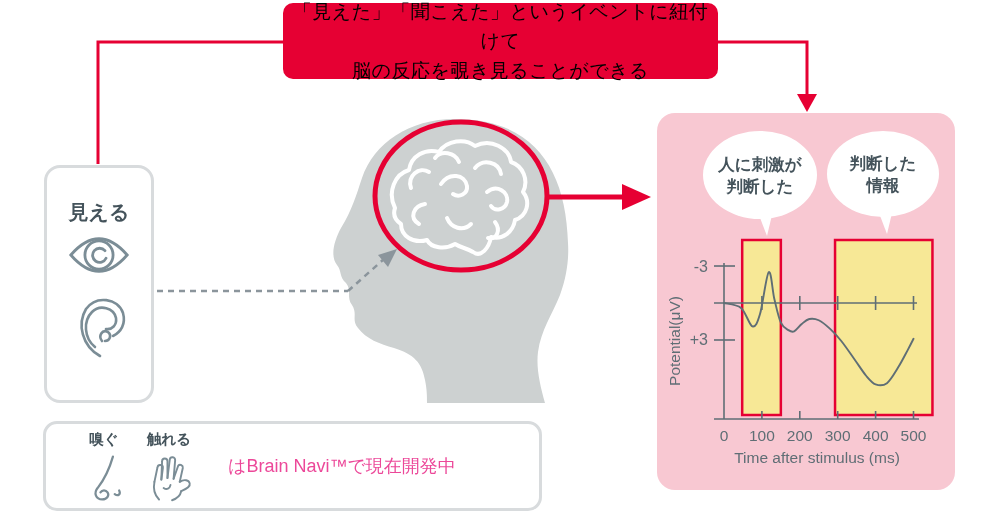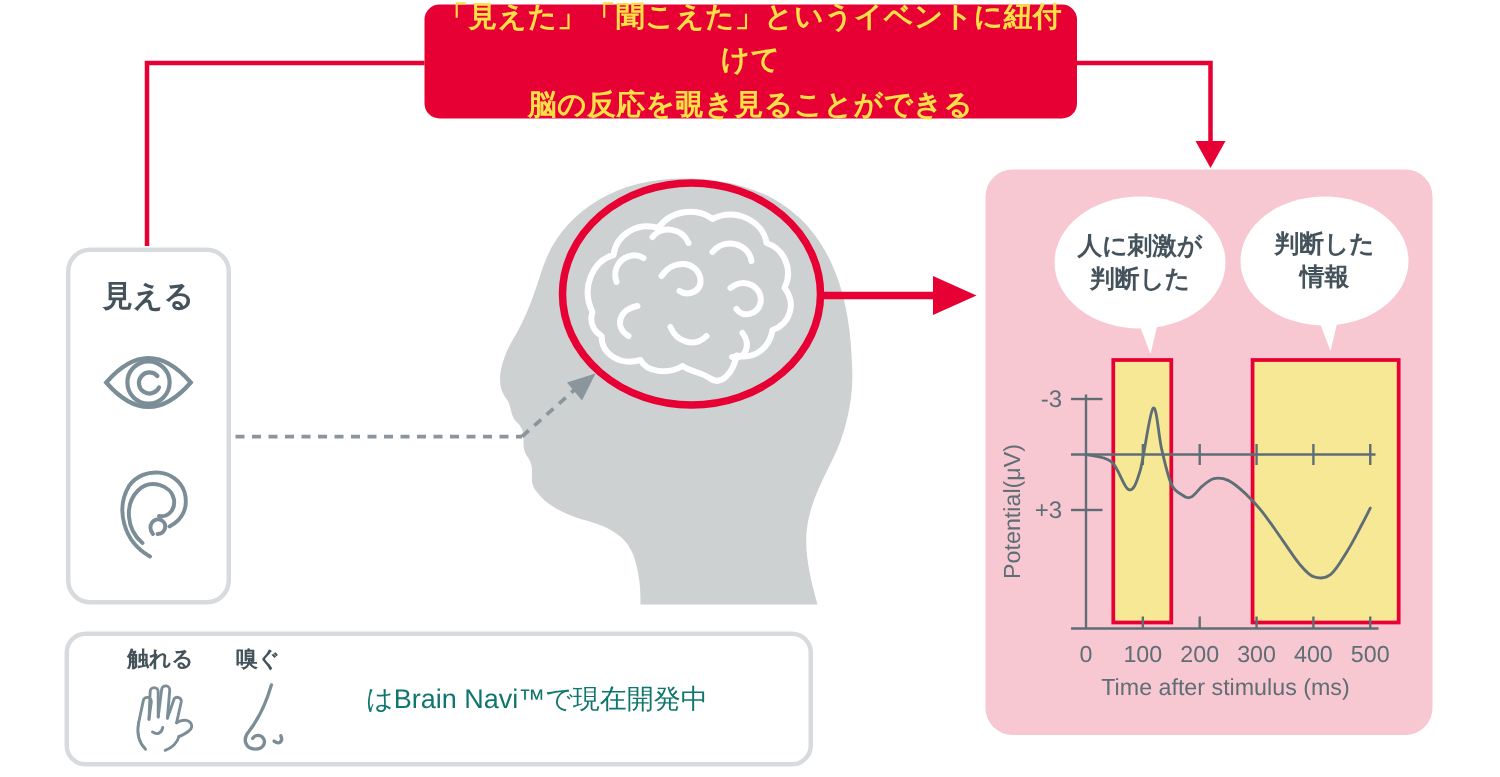--- a/index.html
+++ b/index.html
@@ -6,30 +6,30 @@
     --red:#e60033; --pink:#f8c8d2; --yellow:#f7e896; --sil:#cdd1d1;
     --icon:#7b8d96; --border:#d8dbdd; --text:#44535b; --chart:#5f6e75;
   }
   *{box-sizing:border-box;margin:0;padding:0}
   body{font-family:"Liberation Sans",sans-serif;background:#fff}
   #stage{position:relative;width:1000px;height:518px;background:#fff;overflow:hidden}
   svg{display:block}
 
   
   .banner{position:absolute;left:283px;top:3px;width:435px;height:76px;background:var(--red);
-    border-radius:10px;color:#fde047;font-weight:bold;font-size:19px;line-height:1.55;
+    border-radius:10px;color:#000000;font-weight:normal;font-size:19px;line-height:1.55;
     display:flex;flex-direction:column;align-items:center;justify-content:center;text-align:center;letter-spacing:.5px}
 
   
   #bg{position:absolute;left:0;top:0}
 
   
   .senses-box{position:absolute;left:44px;top:165px;width:110px;height:238px;background:#fff;
     border:3px solid var(--border);border-radius:16px;display:flex;flex-direction:column;
-    align-items:center;justify-content:center;gap:18px;padding:10px 0}
+    align-items:center;justify-content:center;gap:3px;padding:10px 0}
   .sense-label{color:var(--text);font-size:20px;font-weight:bold}
   .senses-box .icon{margin-bottom:10px}
 
   
   .panel{position:absolute;left:657px;top:113px;width:298px;height:377px;background:var(--pink);border-radius:18px}
   .bubble{position:absolute;background:#fff;border-radius:50%;display:flex;flex-direction:column;
     justify-content:center;text-align:center;color:var(--text);
     font-size:16.5px;font-weight:600;line-height:1.35}
   .bubble .tail{position:absolute;bottom:-17px;width:0;height:0;border-left:8px solid transparent;
     border-right:5px solid transparent;border-top:21px solid #fff}
@@ -38,21 +38,21 @@
   .bubble2{left:170px;top:18px;width:112px;height:86px}
   .bubble2 .tail{left:52px}
   #chart-svg{position:absolute;left:0;top:0}
   #chart-svg text{font-family:"Liberation Sans",sans-serif}
 
   
   .dev-box{position:absolute;left:43px;top:421px;width:499px;height:90px;background:#fff;
     border:3px solid var(--border);border-radius:14px;display:flex;align-items:center;padding:0 18px 0 38px}
   .dev-item{display:flex;flex-direction:column;align-items:center;margin-right:22px}
   .dev-item .lbl{color:var(--text);font-size:14.5px;font-weight:bold;margin-bottom:4px}
-  .dev-note{color:#0f766e;font-size:18px;margin-left:30px;white-space:nowrap}
+  .dev-note{color:#ec4899;font-size:18px;margin-left:14px;white-space:nowrap}
 </style>
 </head>
 <body>
 
 <div id="stage">
 
   <svg id="bg" width="1000" height="518" viewBox="0 0 1000 518">
 
     <path d="M283,42 H98 V164" fill="none" stroke="var(--red)" stroke-width="3"></path>
 
@@ -158,39 +158,39 @@
     </div>
     <div class="bubble bubble2">
       <span>判断した</span>
       <span>情報</span>
       <span class="tail"></span>
     </div>
   </div>
 
   <div class="dev-box">
     <div class="dev-item">
+      <span class="lbl">嗅ぐ</span>
+      <svg width="40" height="50" viewBox="0 0 44 56">
+        <g fill="none" stroke="var(--icon)" stroke-width="2.5" stroke-linecap="round">
+          <path d="M32,4 C28,18 22,30 15,39 C10,45 13,52 20,52 C26,52 28,47 26,44 C24,41 20,41 18,44"></path>
+          <path d="M34,46 C38,49 41,46 39,42"></path>
+        </g>
+      </svg>
+    </div>
+    <div class="dev-item">
       <span class="lbl">触れる</span>
       <svg width="46" height="50" viewBox="0 0 60 62">
         <g fill="none" stroke="var(--icon)" stroke-width="2.5" stroke-linecap="round" stroke-linejoin="round">
           <path d="M11,36 L15,17 A3.5,3.5 0 0 1 22,18 L20,33"></path>
           <path d="M20,33 L21,9 A3.5,3.5 0 0 1 28,9 L28,31"></path>
           <path d="M28,31 L31,7 A3.5,3.5 0 0 1 38,8 L36,32"></path>
           <path d="M36,32 L42,15 A3.5,3.5 0 0 1 48,18 L44,36"></path>
           <path d="M44,36 C50,32 56,34 57,38 C58,42 51,46 46,48"></path>
           <path d="M11,36 C9,46 11,53 17,59"></path>
           <path d="M46,48 C45,53 40,58 34,60"></path>
           <path d="M23,44 C27,47 31,45 32,40"></path>
         </g>
       </svg>
     </div>
-    <div class="dev-item">
-      <span class="lbl">嗅ぐ</span>
-      <svg width="40" height="50" viewBox="0 0 44 56">
-        <g fill="none" stroke="var(--icon)" stroke-width="2.5" stroke-linecap="round">
-          <path d="M32,4 C28,18 22,30 15,39 C10,45 13,52 20,52 C26,52 28,47 26,44 C24,41 20,41 18,44"></path>
-          <path d="M34,46 C38,49 41,46 39,42"></path>
-        </g>
-      </svg>
-    </div>
     <div class="dev-note">はBrain Navi™で現在開発中</div>
   </div>
 
 </div>
 
 </body></html>

